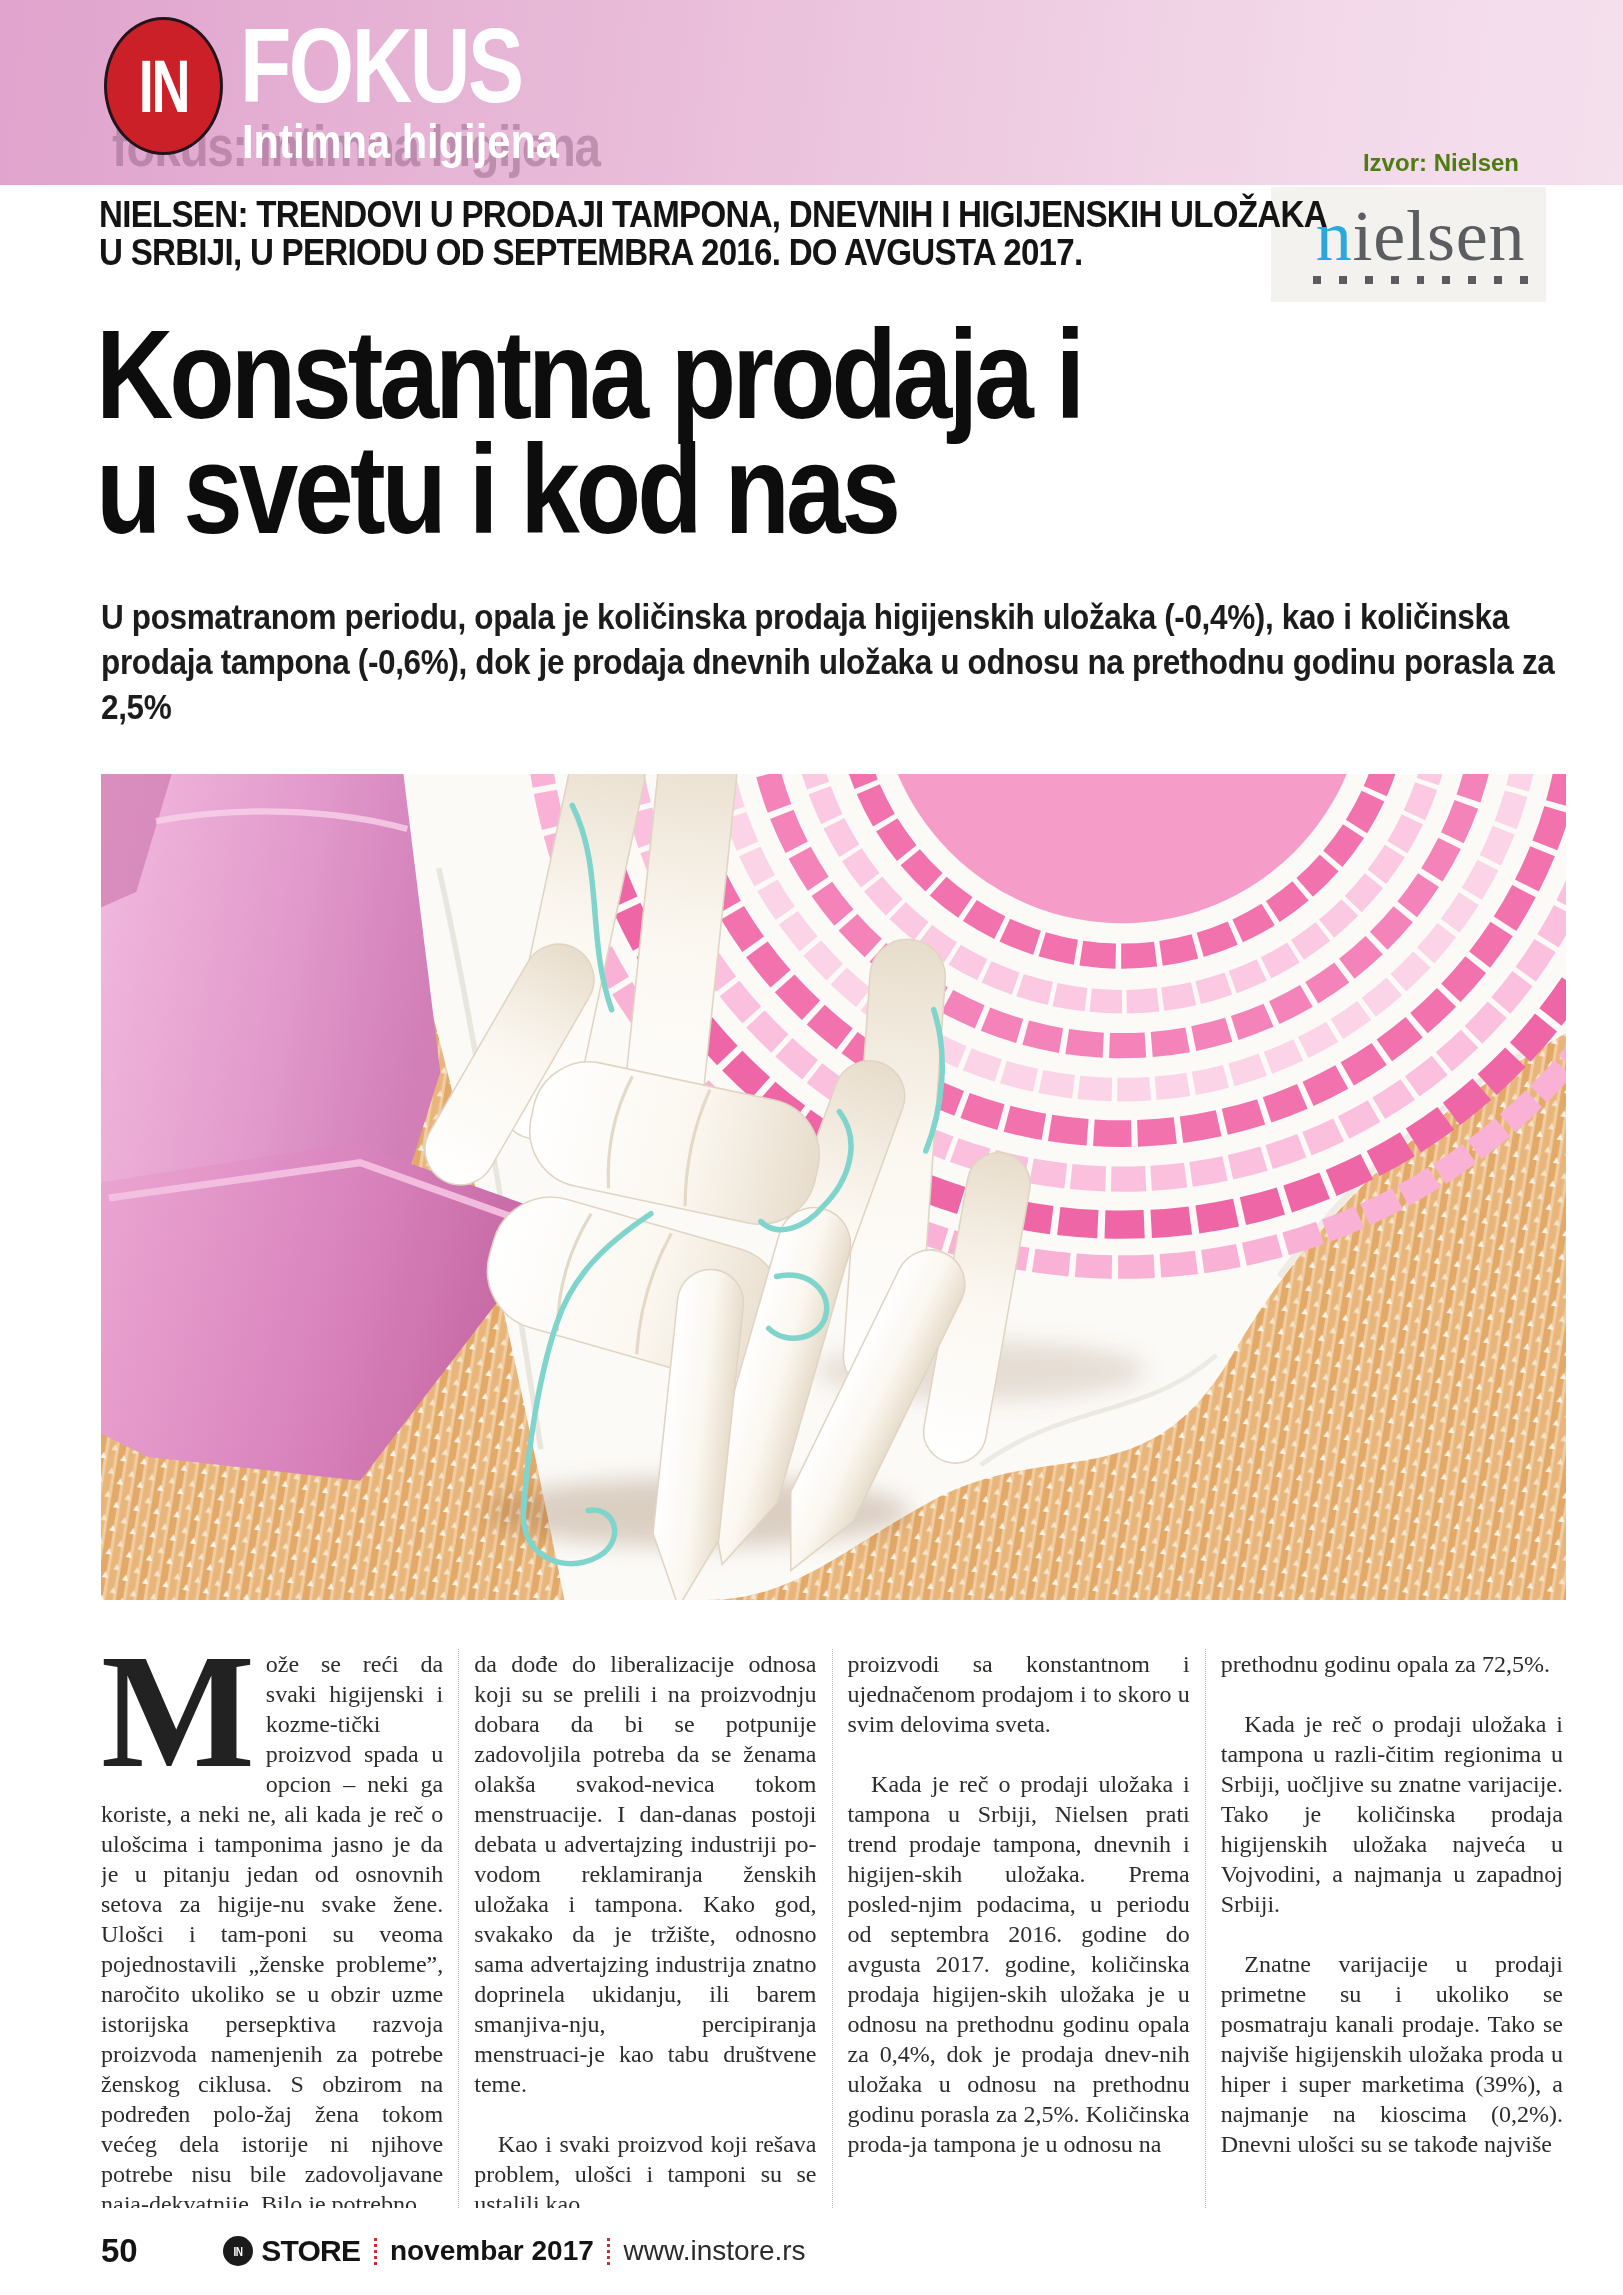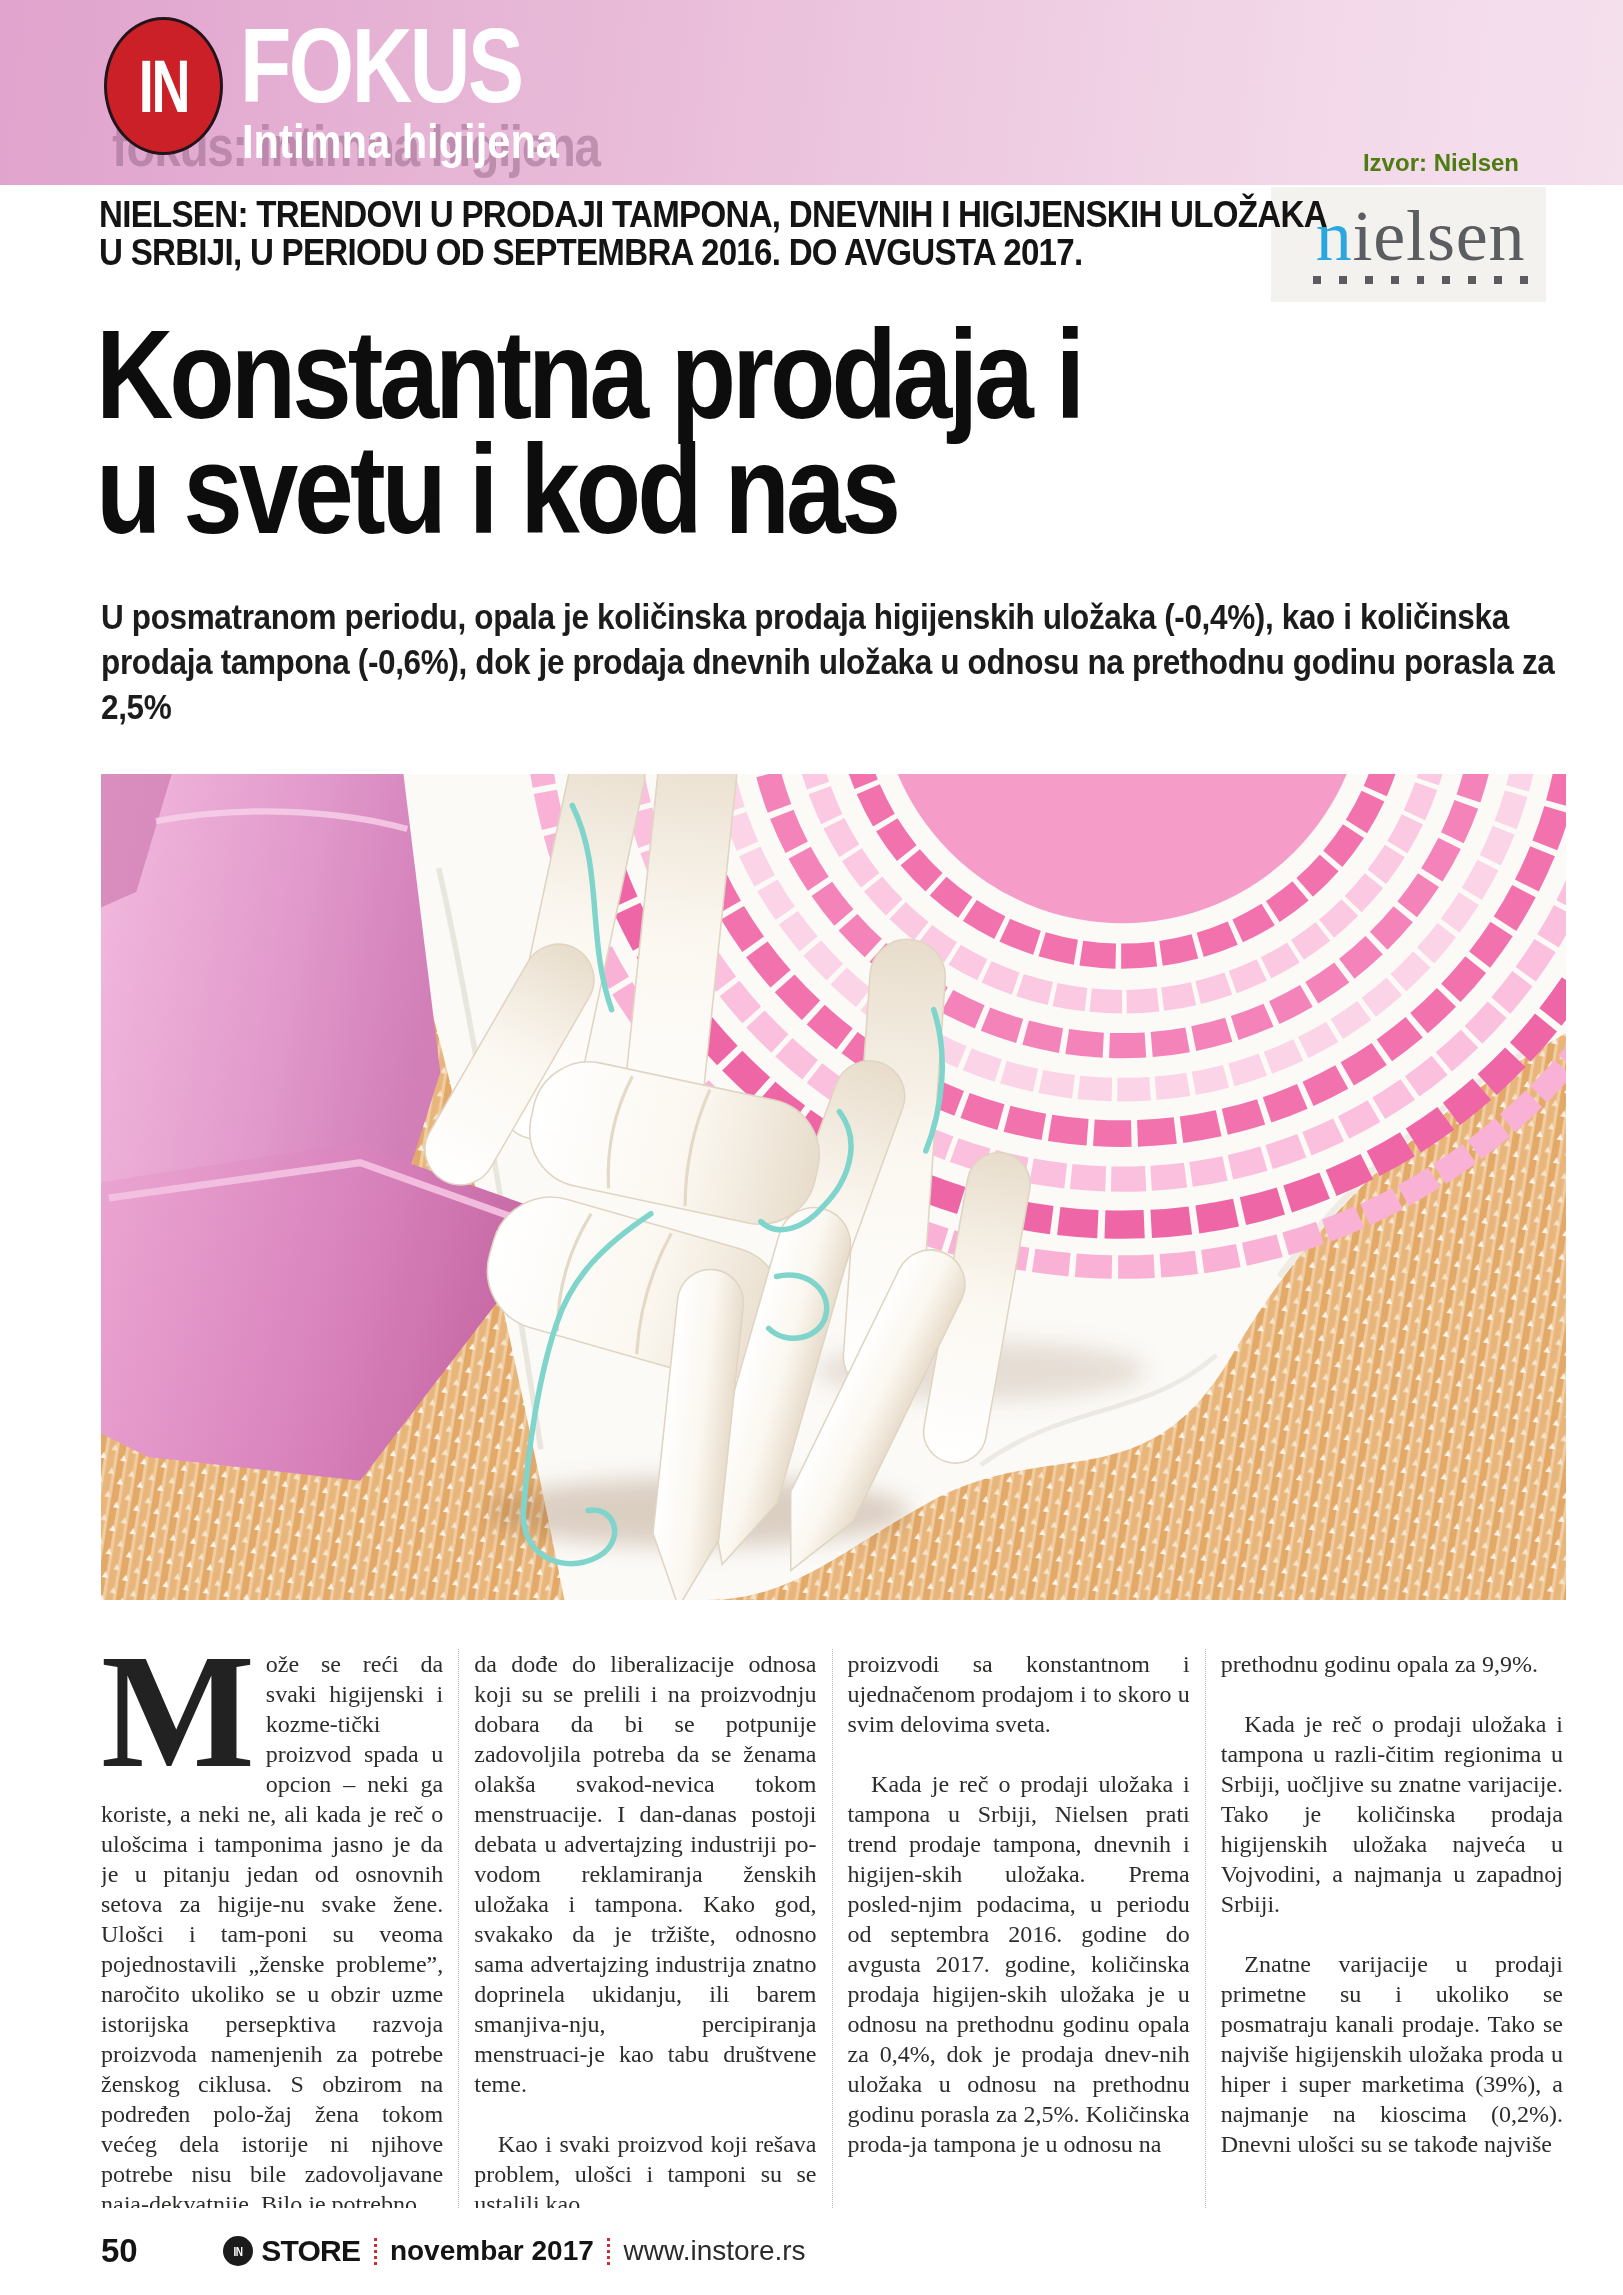--- a/index.html
+++ b/index.html
@@ -224,21 +224,21 @@
     </div>
     <div class="col">
       <p>da dođe do liberalizacije odnosa koji su se prelili i na proizvodnju dobara da bi se potpunije zadovoljila potreba da se ženama olakša svakod-nevica tokom menstruacije. I dan-danas postoji debata u advertajzing industriji po-vodom reklamiranja ženskih uložaka i tampona. Kako god, svakako da je tržište, odnosno sama advertajzing industrija znatno doprinela ukidanju, ili barem smanjiva-nju, percipiranja menstruaci-je kao tabu društvene teme.</p>
       <p class="para-gap indent">Kao i svaki proizvod koji rešava problem, ulošci i tamponi su se ustalili kao</p>
     </div>
     <div class="col">
       <p>proizvodi sa konstantnom i ujednačenom prodajom i to skoro u svim delovima sveta.</p>
       <p class="para-gap indent">Kada je reč o prodaji uložaka i tampona u Srbiji, Nielsen prati trend prodaje tampona, dnevnih i higijen-skih uložaka. Prema posled-njim podacima, u periodu od septembra 2016. godine do avgusta 2017. godine, količinska prodaja higijen-skih uložaka je u odnosu na prethodnu godinu opala za 0,4%, dok je prodaja dnev-nih uložaka u odnosu na prethodnu godinu porasla za 2,5%. Količinska proda-ja tampona je u odnosu na</p>
     </div>
     <div class="col">
-      <p>prethodnu godinu opala za 9,9%.</p>
+      <p>prethodnu godinu opala za 72,5%.</p>
       <p class="para-gap indent">Kada je reč o prodaji uložaka i tampona u razli-čitim regionima u Srbiji, uočljive su znatne varijacije. Tako je količinska prodaja higijenskih uložaka najveća u Vojvodini, a najmanja u zapadnoj Srbiji.</p>
       <p class="para-gap indent">Znatne varijacije u prodaji primetne su i ukoliko se posmatraju kanali prodaje. Tako se najviše higijenskih uložaka proda u hiper i super marketima (39%), a najmanje na kioscima (0,2%). Dnevni ulošci su se takođe najviše</p>
     </div>
   </div>
 
   <div class="footer">
     <span class="page-num">50</span>
     <span class="brand">
       <span class="brand-circle">
           <span>IN</span>

